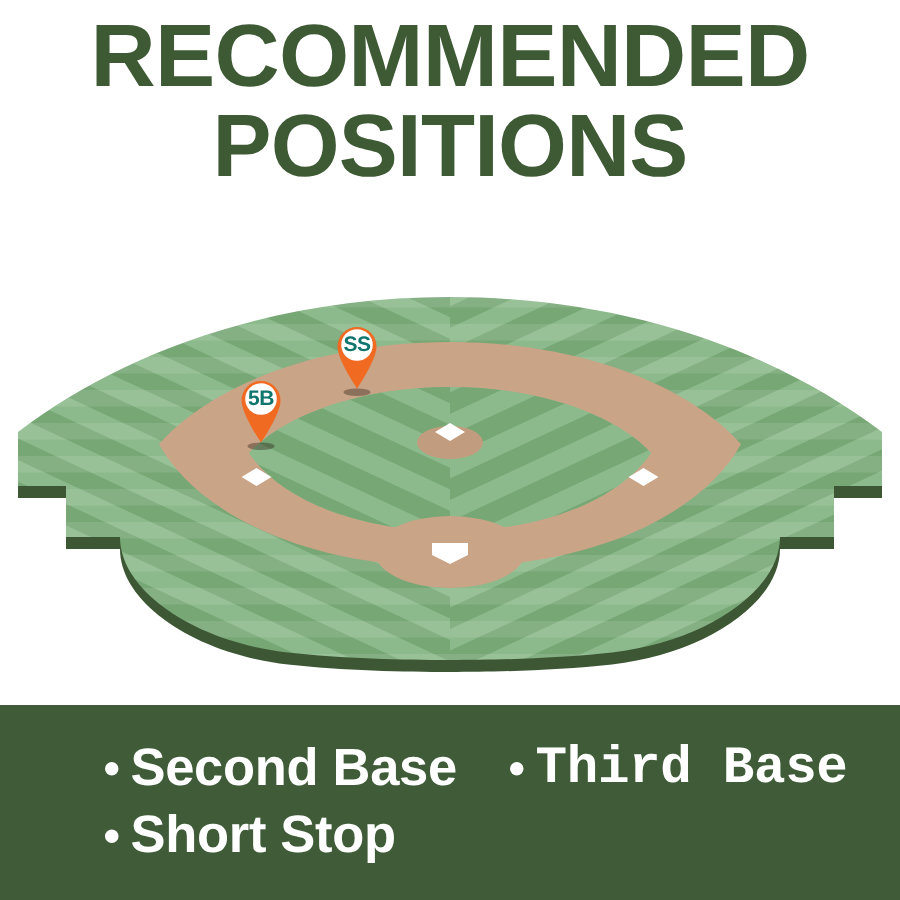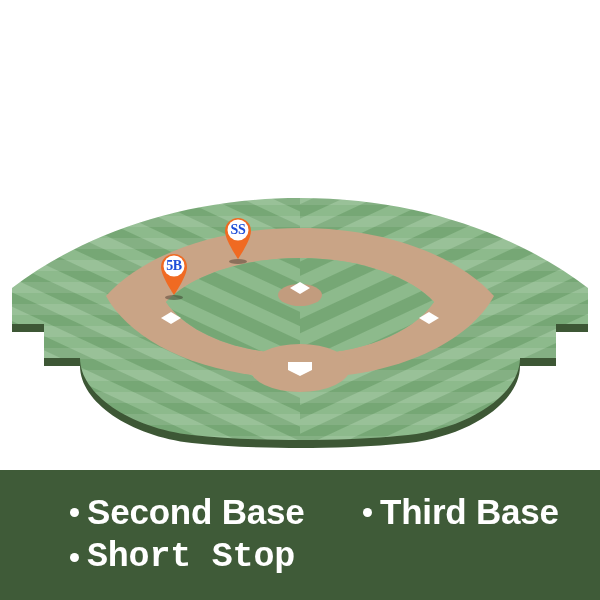--- a/index.html
+++ b/index.html
@@ -82,24 +82,24 @@
     top: 0;
     width: 34px;
     height: 44px;
   }
   .pin-label {
     position: absolute;
     left: 0;
     top: 5px;
     width: 34px;
     text-align: center;
-    font-family: Liberation Serif, serif;
+    font-family: Liberation Sans, sans-serif;
     font-weight: 700;
     font-size: 14px;
-    color: #1d4ed8;
+    color: #0f766e;
     letter-spacing: -0.3px;
     line-height: 17px;
     pointer-events: none;
   }
 
   
   #bottom-panel {
     position: absolute;
     left: 0;
     top: 470px;
@@ -108,21 +108,21 @@
     background: #3f5b38;
   }
   #bullet-grid {
     position: absolute;
     left: 70px;
     top: 19px;
     width: 520px;
     display: grid;
     grid-template-columns: 205px auto;
     grid-auto-rows: 45px;
-    column-gap: 88px;
+    column-gap: 65px;
   }
   .bullet-item {
     display: flex;
     align-items: center;
     color: #ffffff;
     font-family: "Liberation Sans Narrow", "Liberation Sans", sans-serif;
     font-weight: 700;
     font-size: 35px;
     white-space: nowrap;
     letter-spacing: -0.2px;
@@ -137,20 +137,24 @@
     flex: none;
     position: relative;
     top: 1px;
   }
 </style>
 </head>
 <body>
 
 <div id="page">
 
+  <div id="title-block">
+    <span class="title-line" id="title-line-1">RECOMMENDED</span>
+    <span class="title-line" id="title-line-2">POSITIONS</span>
+  </div>
 
   <div id="field-wrap">
     <svg id="field-svg" viewBox="0 0 600 290" xmlns="http://www.w3.org/2000/svg">
       <defs>
 
         <pattern id="mow-left" patternUnits="userSpaceOnUse" width="26" height="26" patternTransform="rotate(25)">
           <rect width="26" height="26" fill="#8dba8c"></rect>
           <rect width="26" height="13" fill="#76a775"></rect>
         </pattern>
         <pattern id="mow-right" patternUnits="userSpaceOnUse" width="26" height="26" patternTransform="rotate(-25)">
@@ -276,24 +280,24 @@
       <div class="pin-label">5B</div>
     </div>
   </div>
 
   <div id="bottom-panel">
     <div id="bullet-grid">
       <div class="bullet-item" style="grid-column:1; grid-row:1;">
         <span class="bullet-dot"></span>
         <span>Second Base</span>
       </div>
-      <div class="bullet-item" style="grid-column:2; grid-row:1;">
+      <div class="bullet-item" style="grid-column:2; grid-row:1;font-family:Liberation Mono, monospace;">
         <span class="bullet-dot"></span>
         <span>Third Base</span>
       </div>
-      <div class="bullet-item" style="grid-column:1; grid-row:2;font-family:Liberation Mono, monospace;">
+      <div class="bullet-item" style="grid-column:1; grid-row:2;">
         <span class="bullet-dot"></span>
         <span>Short Stop</span>
       </div>
     </div>
   </div>
 
 </div>
 
 </body></html>

